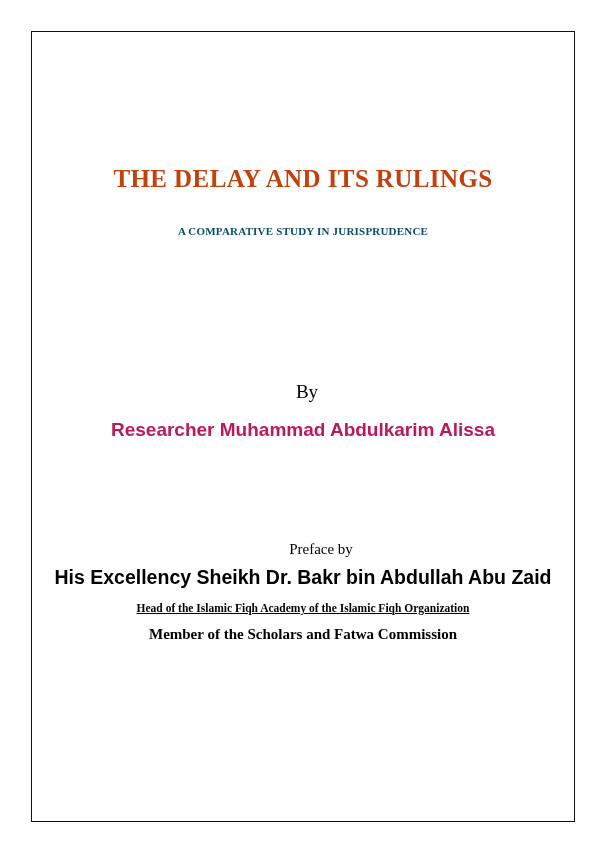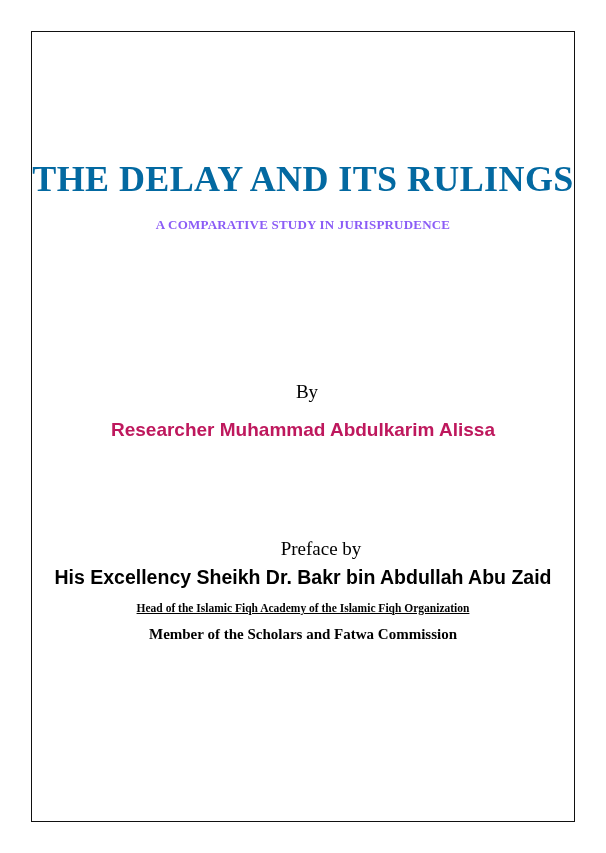--- a/index.html
+++ b/index.html
@@ -41,32 +41,32 @@
   }
   .title-block {
     position: absolute;
     left: 0;
     top: 125px;
     width: 100%;
   }
   .title-line {
     font-family: "Liberation Serif", serif;
     font-weight: bold;
-    font-size: 36px;
+    font-size: 25px;
     letter-spacing: 0.4px;
     line-height: 46px;
-    color: #0369a1;
+    color: #c2410c;
   }
   .subtitle {
-    margin-top: 15px;
+    margin-top: 23px;
     font-family: "Liberation Serif", serif;
     font-weight: bold;
-    font-size: 13px;
+    font-size: 11px;
     letter-spacing: 0.2px;
-    color: #8b5cf6;
+    color: #0c4a6e;
   }
   .author-block {
     position: absolute;
     left: 0;
     top: 348px;
     width: 100%;
   }
   .by-label {
     font-family: "Liberation Serif", serif;
     font-size: 19px;
@@ -82,21 +82,21 @@
     color: #be185d;
   }
   .preface-block {
     position: absolute;
     left: 0;
     top: 505px;
     width: 100%;
   }
   .preface-label {
     font-family: "Liberation Serif", serif;
-    font-size: 19px;
+    font-size: 15px;
     color: #000000;
     line-height: 26px;
     padding-left: 36px;
   }
   .preface-name {
     margin-top: 4px;
     font-family: "Liberation Sans", sans-serif;
     font-weight: bold;
     font-size: 19.5px;
     color: #000000;

